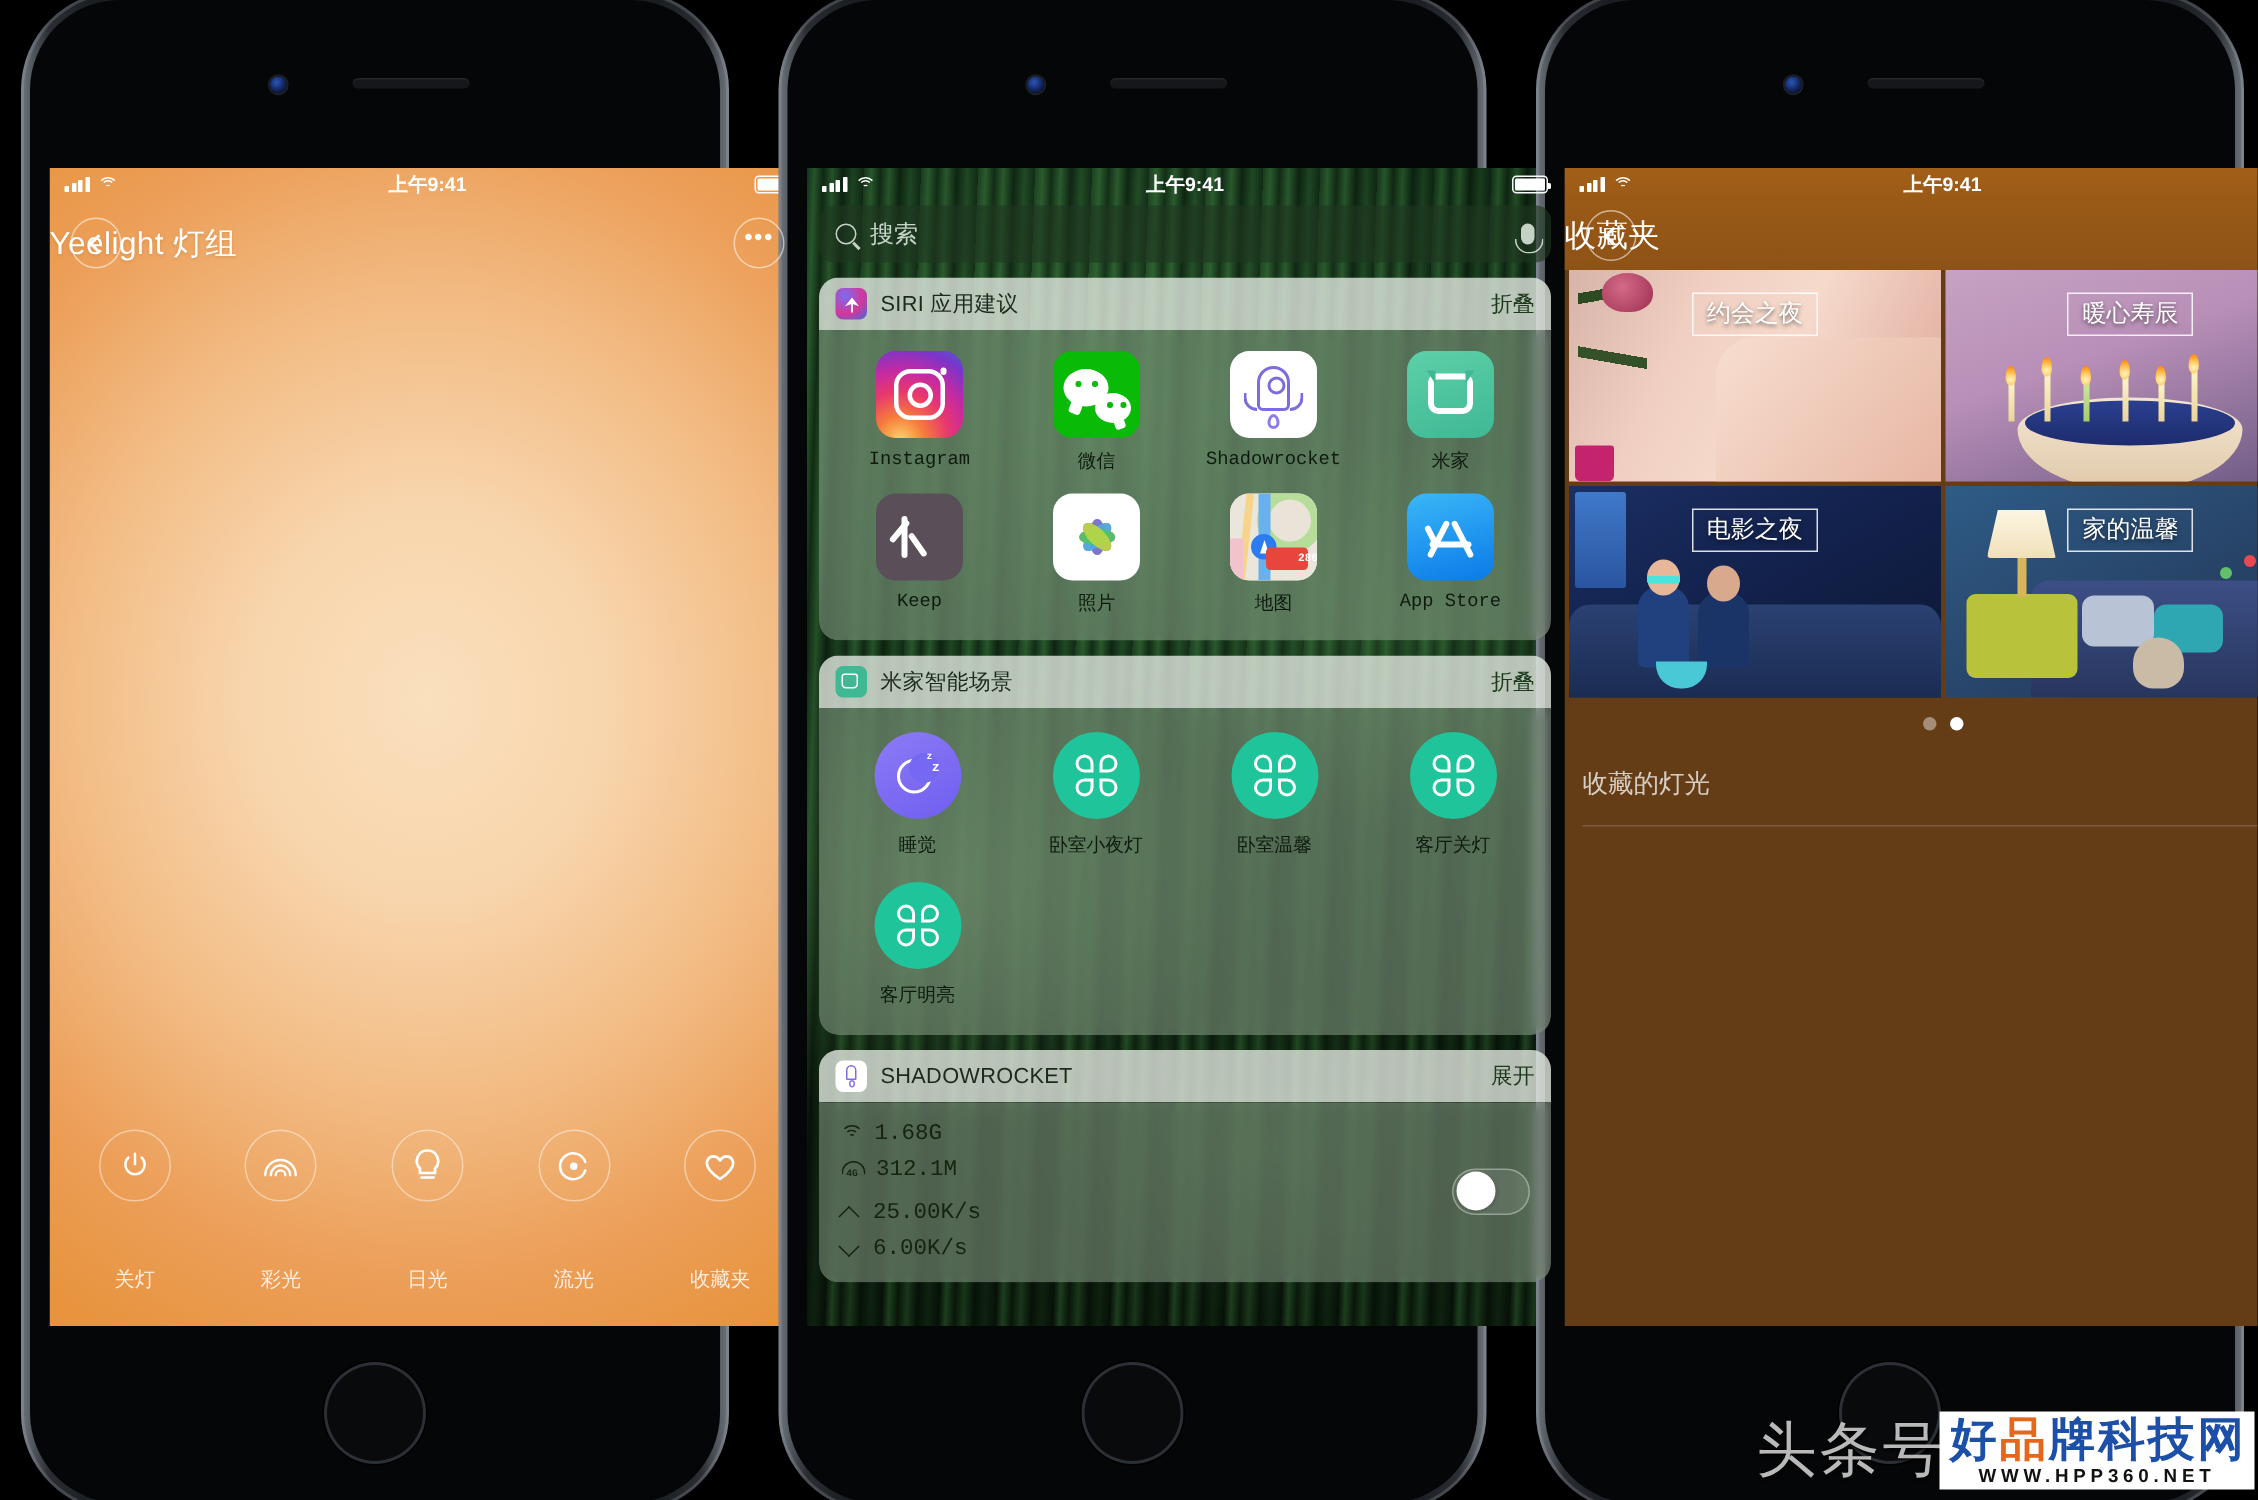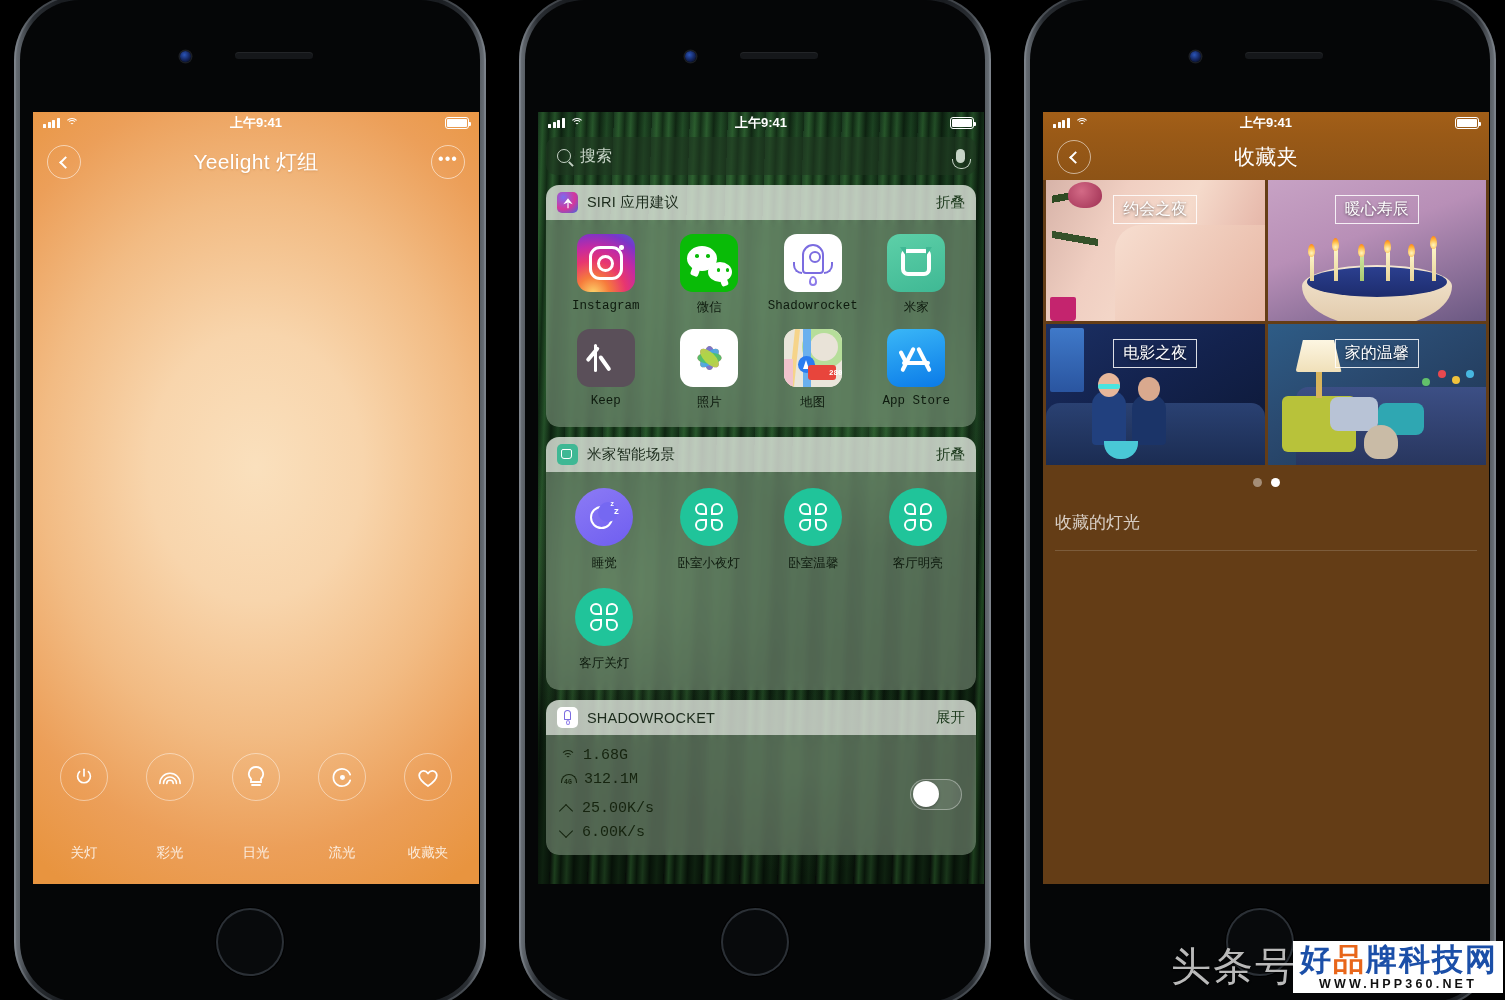--- a/index.html
+++ b/index.html
@@ -48,21 +48,21 @@
   }
   .homebtn {
     position: absolute; bottom: 24px; left: 50%;
     margin-left: -34px;
     width: 68px; height: 68px; border-radius: 50%;
     background: #080a0c;
     box-shadow: inset 0 0 0 2px #2b3036, 0 0 0 1px #000;
   }
   .screen {
     position: absolute; left: 33px; top: 112px;
-    width: 446px; height: 772px;
+    width: 504px; height: 772px;
     overflow: hidden;
     background: #000;
   }
 
   
   .statusbar {
     height: 22px; display: flex; align-items: center;
     padding: 0 10px; position: relative;
     color: #fff; font-size: 12.5px; font-weight: bold;
     flex: 0 0 auto;
@@ -94,21 +94,21 @@
       radial-gradient(ellipse 86% 62% at 50% 46%, #fae0bd 0%, #f8d5ac 28%, #f2bb83 56%, #ec9f59 80%, #e8943f 100%);
     display: flex; flex-direction: column;
     position: relative;
   }
   .s1 .statusbar { color: #fff; }
   .navbar1 {
     height: 56px; display: flex; align-items: center;
     padding: 0 14px; position: relative; flex: 0 0 auto;
   }
   .navtitle {
-    position: absolute; left: 0; right: 0; text-align: center;
+    position: absolute; left: 0; right: 0; 
     color: #fff; font-size: 21px; letter-spacing: .3px;
     text-shadow: 0 1px 2px rgba(150,80,20,.25);
   }
   .circ-btn {
     width: 34px; height: 34px; border-radius: 50%;
     border: 1.4px solid rgba(255,255,255,.55);
     display: flex; align-items: center; justify-content: center;
     color: #fff; position: relative; z-index: 2;
   }
   .circ-btn.right { margin-left: auto; font-size: 16px; letter-spacing:1px; line-height: 0; padding-bottom:6px;}
@@ -632,33 +632,33 @@
 
                 <div class="scene">
                   <div class="scene-circ green">
                     <span class="clover">
                         <b></b>
                         <b></b>
                         <b></b>
                         <b></b>
                       </span>
                   </div>
-                  <div class="scene-name">客厅明亮</div>
+                  <div class="scene-name">客厅关灯</div>
                 </div>
 
                 <div class="scene">
                   <div class="scene-circ green">
                     <span class="clover">
                         <b></b>
                         <b></b>
                         <b></b>
                         <b></b>
                       </span>
                   </div>
-                  <div class="scene-name">客厅关灯</div>
+                  <div class="scene-name">客厅明亮</div>
                 </div>
 
               </div>
             </div>
           </div>
 
           <div class="widget">
             <div class="widget-head">
               <span class="wh-icon" style="background:#fff;position:relative;">
                 <span style="position:absolute;left:7px;top:3px;width:7px;height:10px;border:1.5px solid #7b6ce0;border-radius:4px 4px 1px 1px;"></span>

